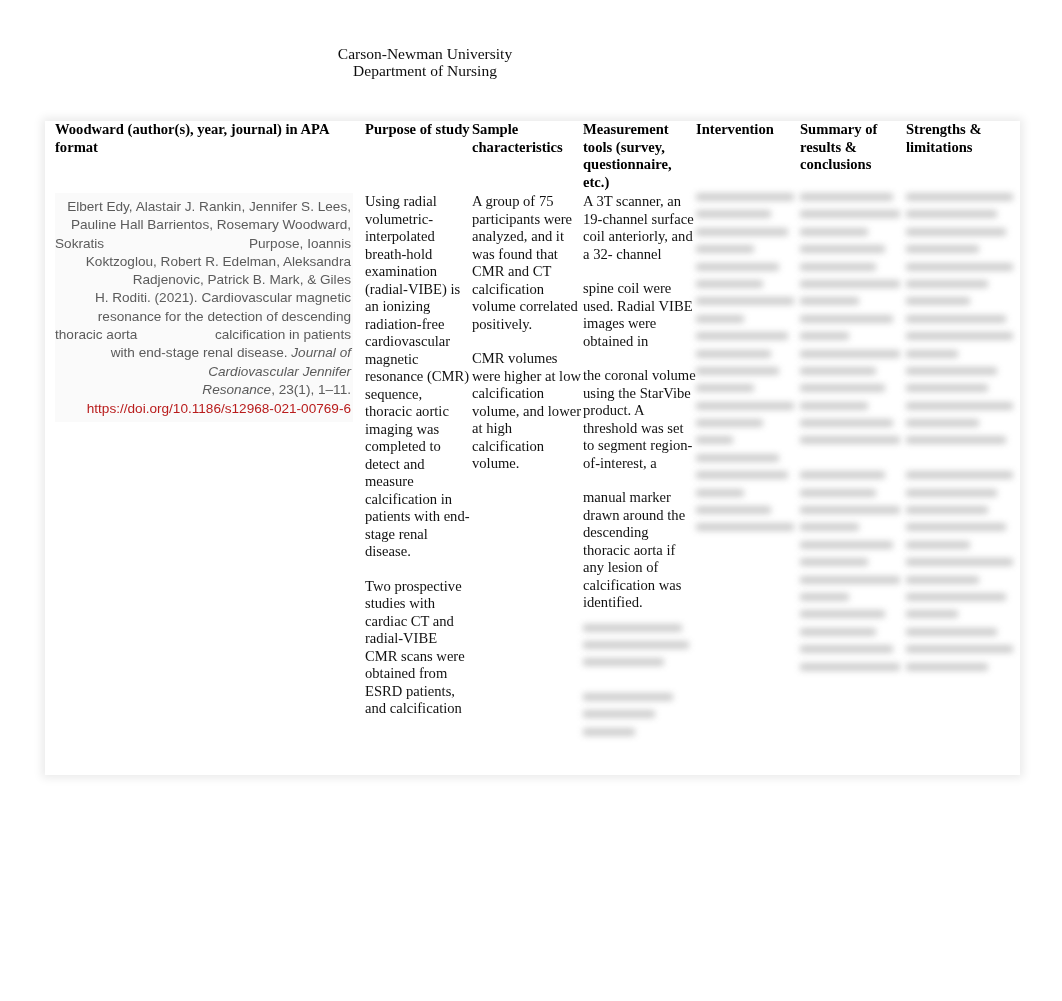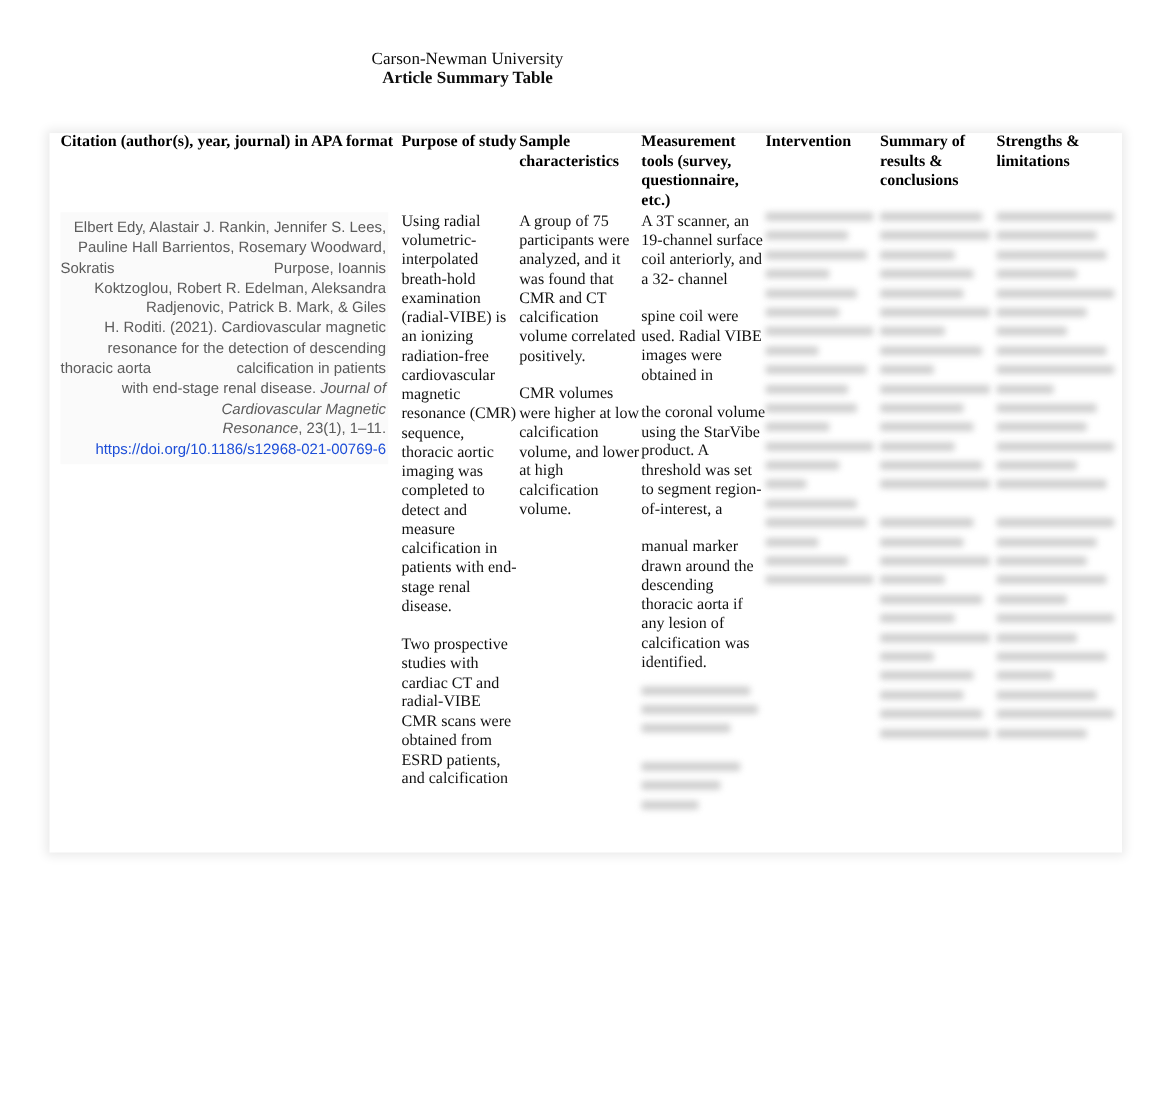--- a/index.html
+++ b/index.html
@@ -99,21 +99,21 @@
   .citation .seg { display: block; }
   .citation .seg-justify {
     display: flex;
     justify-content: space-between;
     white-space: nowrap;
   }
   .citation .ital {
     font-style: italic;
   }
   .citation .doi {
-    color: #1d4ed8;
+    color: #b91c1c;
     text-decoration: none;
     display: block;
     padding-top: 1px;
   }
 
   
   .redacted {
     position: relative;
     color: transparent;
     user-select: none;
@@ -144,37 +144,37 @@
   .tools-blur { padding-top: 12px; }
 
   .para { margin: 0 0 17px 0; }
   .para.last { margin-bottom: 0; }
 </style>
 </head>
 <body>
 
 <div id="doc-heading">
   <div class="hline">Carson-Newman University</div>
-  <div class="hline bold">Article Summary Table</div>
+  <div class="hline">Department of Nursing</div>
 </div>
 
 <div id="table-wrap">
   <table class="summary">
     <colgroup>
       <col class="c-citation">
         <col class="c-purpose">
         <col class="c-sample">
         <col class="c-tools">
       <col class="c-interv">
         <col class="c-summary">
         <col class="c-strengths">
     </colgroup>
     <thead>
       <tr>
-        <th class="first">Citation (author(s), year, journal) in APA format</th>
+        <th class="first">Woodward (author(s), year, journal) in APA format</th>
         <th>Purpose of study</th>
         <th>Sample characteristics</th>
         <th>Measurement tools (survey, questionnaire, etc.)</th>
         <th>Intervention</th>
         <th>Summary of results &amp; conclusions</th>
         <th>Strengths &amp; limitations</th>
       </tr>
     </thead>
     <tbody>
       <tr>
@@ -189,21 +189,21 @@
             </span>
             <span class="seg">Koktzoglou, Robert R. Edelman, Aleksandra</span>
             <span class="seg">Radjenovic, Patrick B. Mark, &amp; Giles</span>
             <span class="seg">H. Roditi. (2021). Cardiovascular magnetic</span>
             <span class="seg">resonance for the detection of descending</span>
             <span class="seg-justify">
               <span>thoracic aorta</span>
               <span>calcification in patients</span>
             </span>
             <span class="seg"><span>with end-stage renal disease. </span><span class="ital">Journal of</span></span>
-            <span class="seg ital">Cardiovascular Magnetic</span>
+            <span class="seg ital">Cardiovascular Jennifer</span>
             <span class="seg"><span class="ital">Resonance</span><span>, 23(1), 1–11.</span></span>
             <a class="doi" href="#">https://doi.org/10.1186/s12968-021-00769-6</a>
           </div>
         </td>
 
         <td>
           <p class="para">Using radial volumetric-interpolated breath-hold examination (radial-VIBE) is an ionizing radiation-free cardiovascular magnetic resonance (CMR) sequence, thoracic aortic imaging was completed to detect and measure calcification in patients with end-stage renal disease.</p>
           <p class="para last">Two prospective studies with cardiac CT and radial-VIBE CMR scans were obtained from ESRD patients, and calcification</p>
         </td>
 

